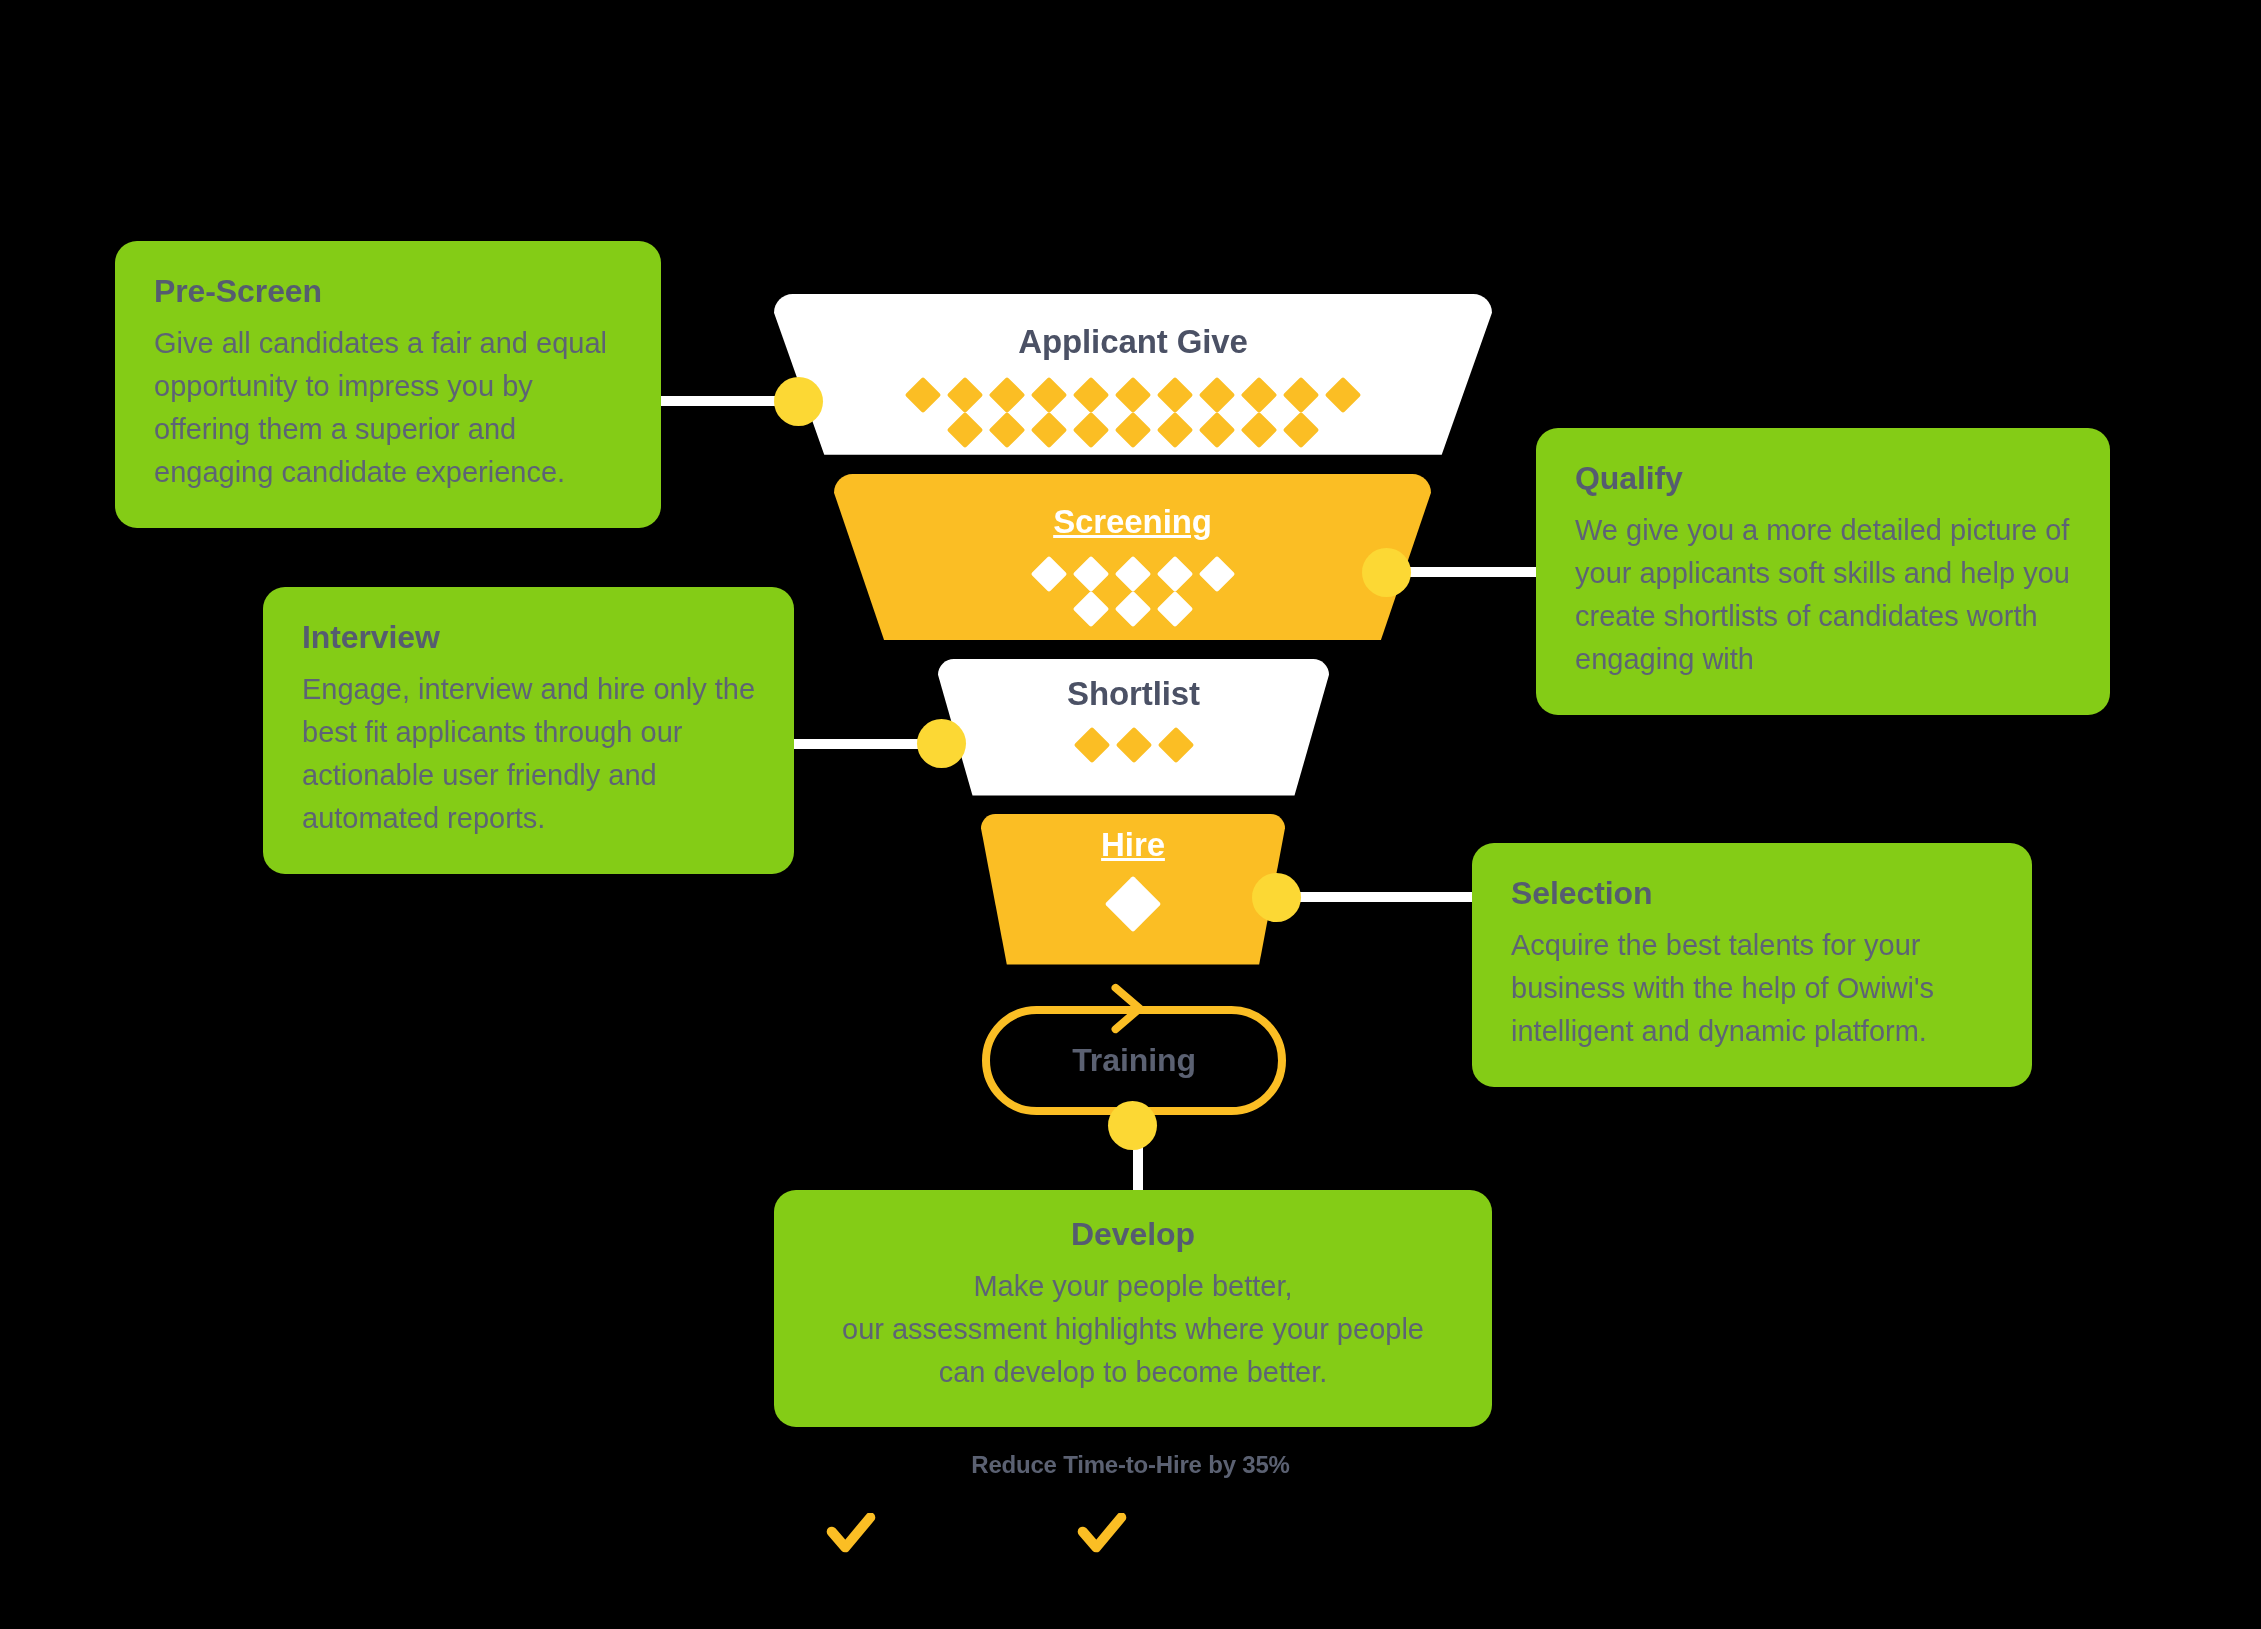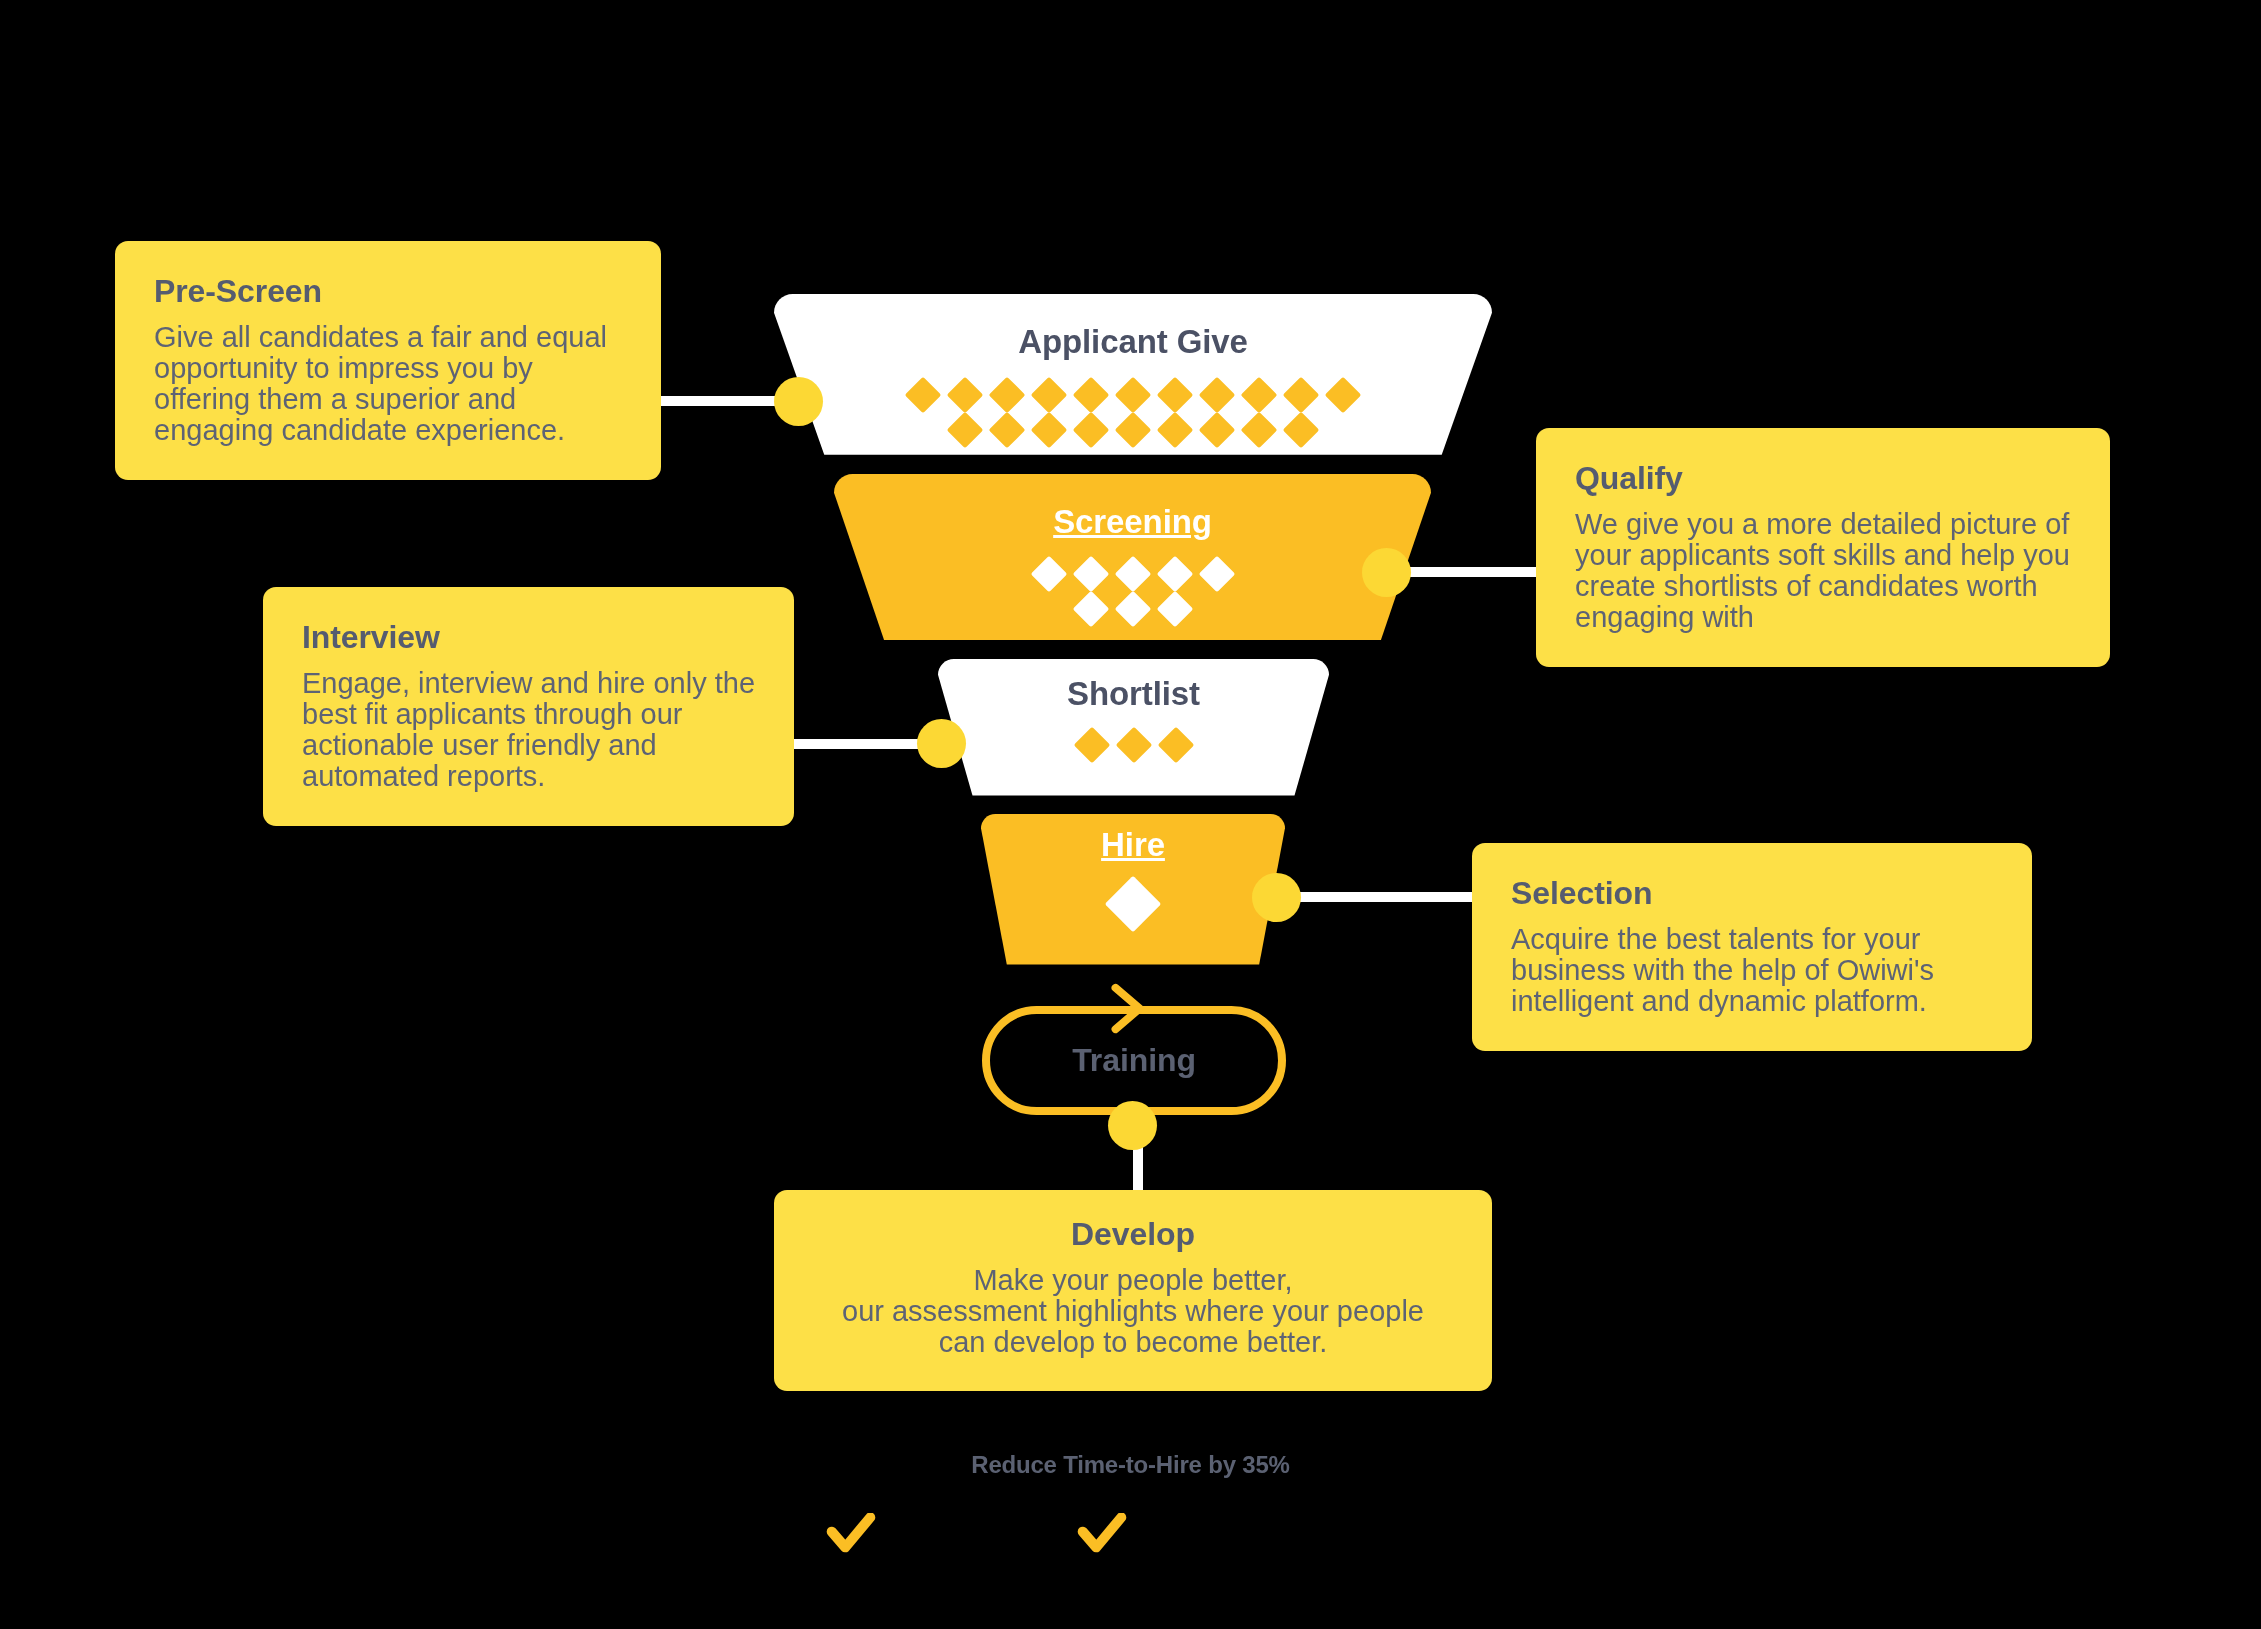--- a/index.html
+++ b/index.html
@@ -13,35 +13,35 @@
   #stage {
     position: relative;
     width: 2261px;
     height: 1630px;
     background: #000000;
   }
 
   
   .card {
     position: absolute;
-    background: #fde047;
-    border-radius: 13px;
+    background: #84cc16;
+    border-radius: 22px;
     padding: 32px 39px 34px 39px;
     color: #5b6172;
   }
   .card-title {
     font-size: 32px;
     font-weight: 700;
     color: #555c70;
     letter-spacing: -0.1px;
     margin-bottom: 11.5px;
   }
   .card-body {
     font-size: 29px;
-    line-height: 31px;
+    line-height: 43px;
     color: #5d6375;
     font-weight: 400;
   }
   .card.center .card-title,
   .card.center .card-body { text-align: center; }
 
   #card-prescreen { left: 115px;  top: 241px;  width: 546px; }
   #card-qualify   { left: 1536px; top: 428px;  width: 574px; }
   #card-interview { left: 263px;  top: 587px;  width: 531px; }
   #card-selection { left: 1472px; top: 795px; width: 560px; margin-top: 48px; }

